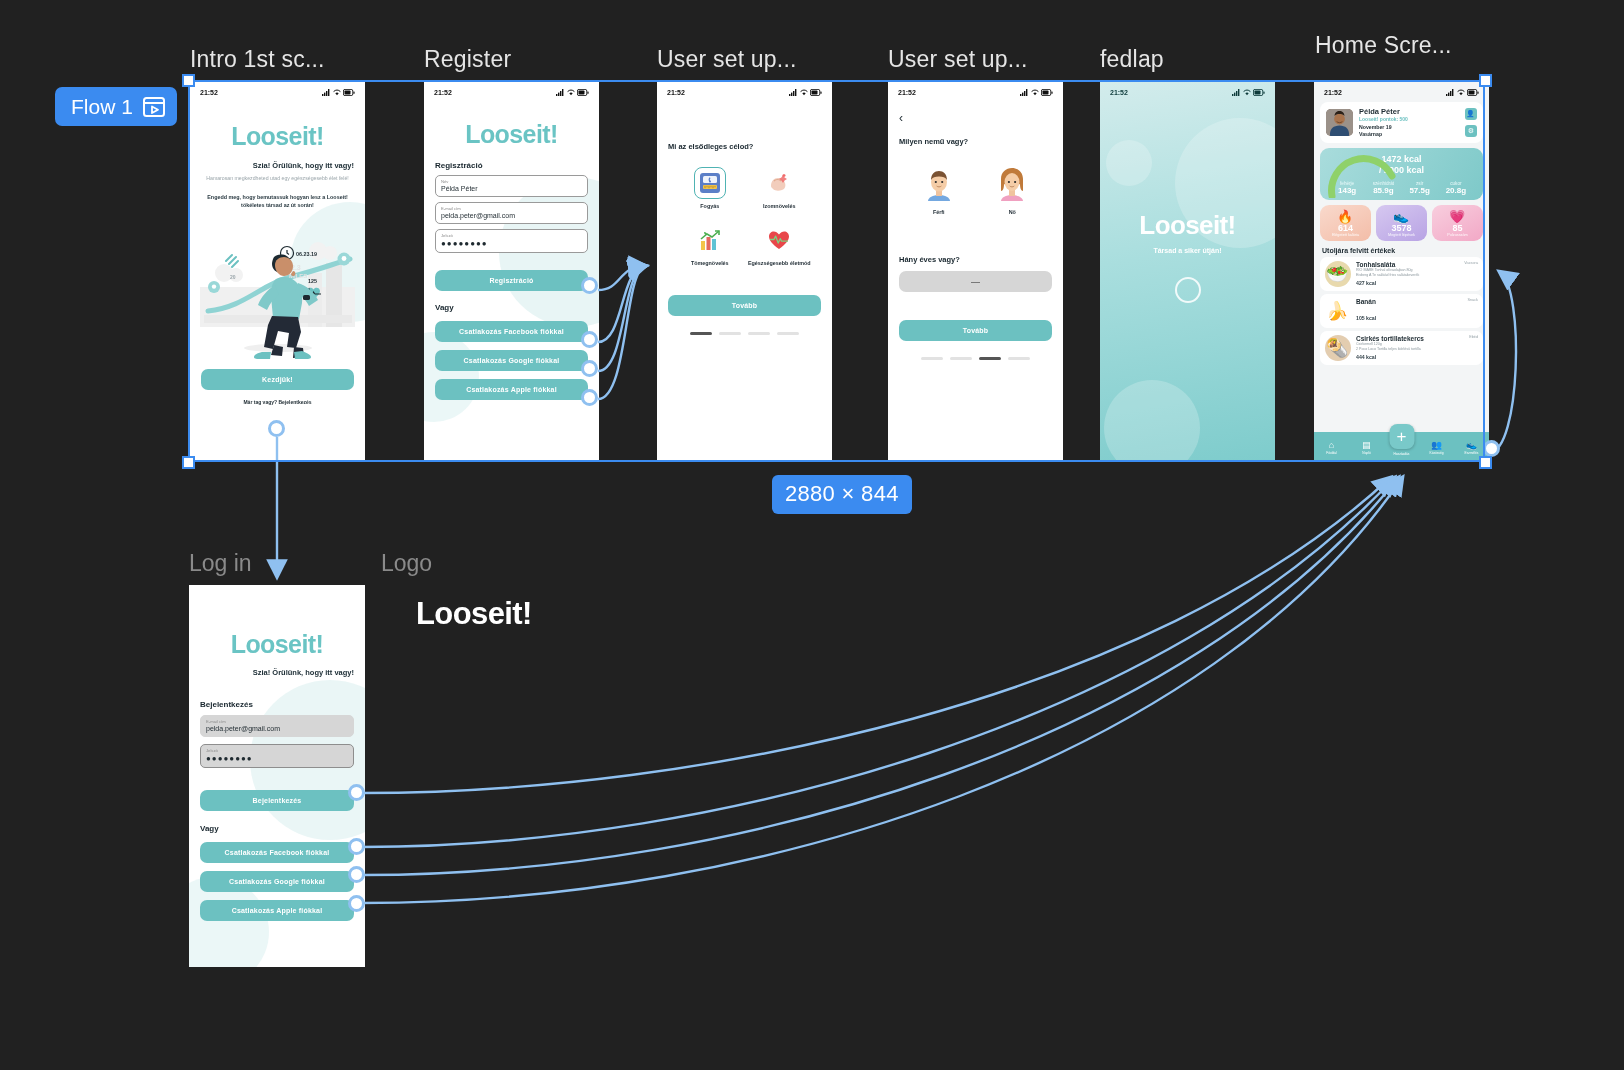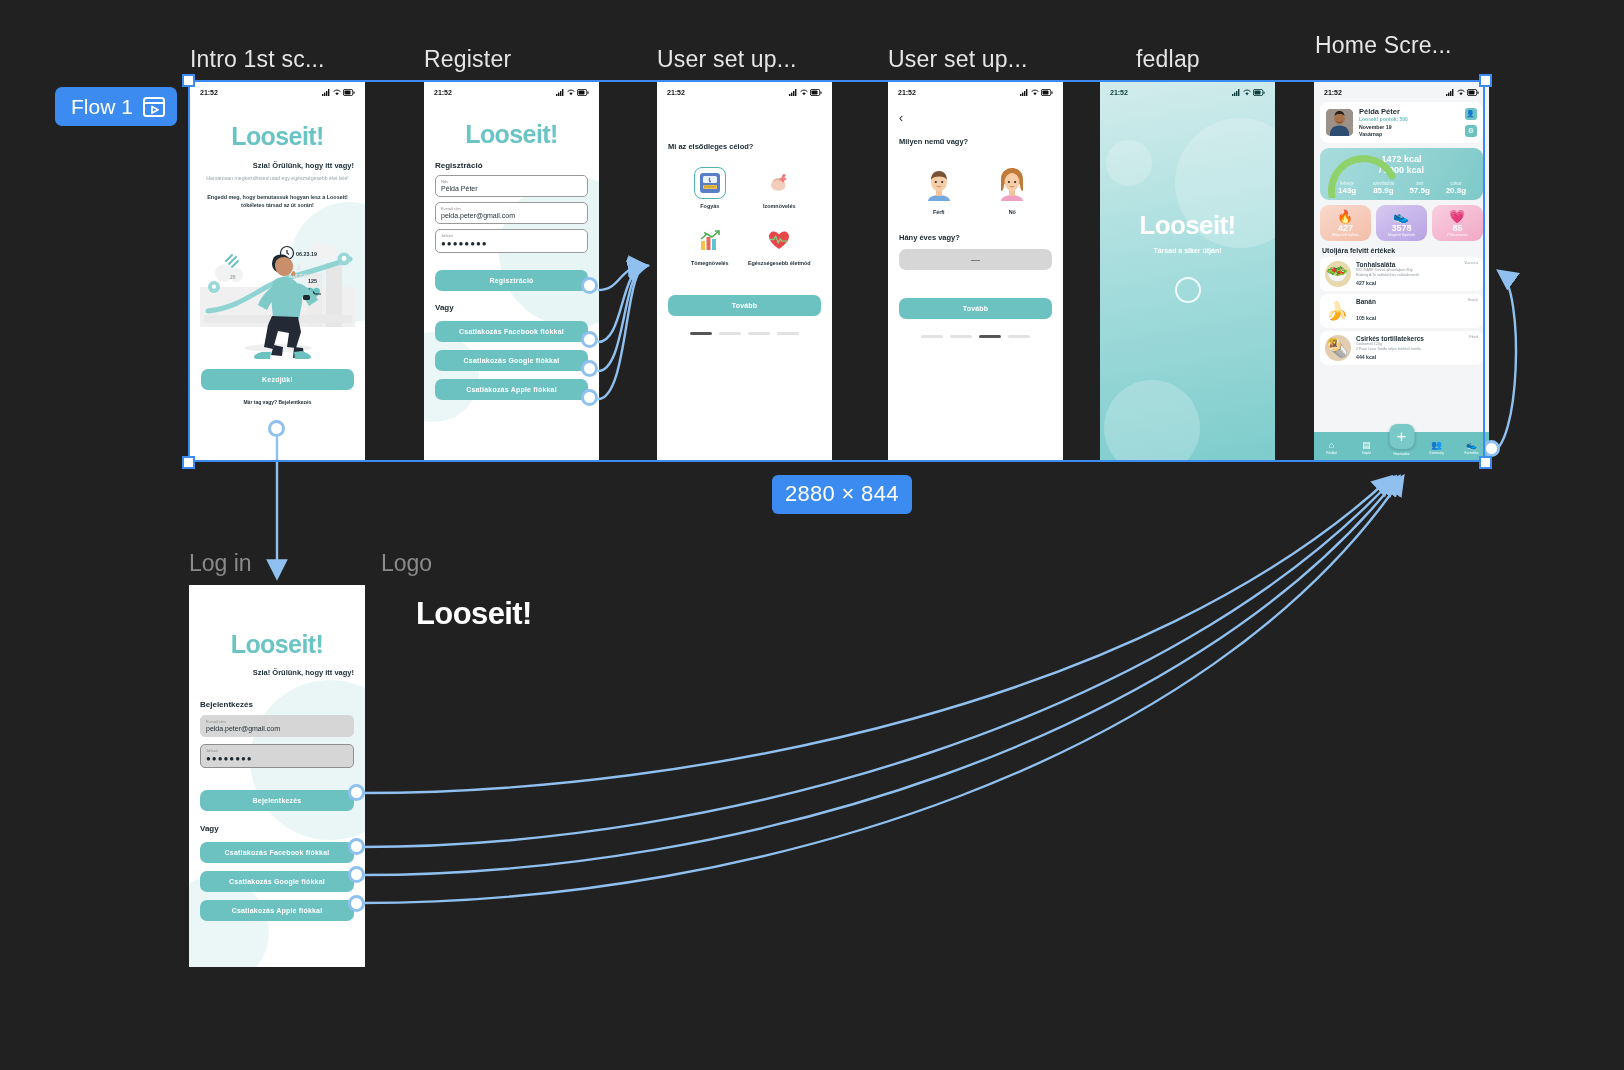--- a/index.html
+++ b/index.html
@@ -181,21 +181,21 @@
 </style>
 </head>
 <body>
 
 <div class="canvas">
 
   <div class="frame-title" style="left:190px;top:46px">Intro 1st sc...</div>
   <div class="frame-title" style="left:424px;top:46px">Register</div>
   <div class="frame-title" style="left:657px;top:46px">User set up...</div>
   <div class="frame-title" style="left:888px;top:46px">User set up...</div>
-  <div class="frame-title" style="left:1136px;top:46px">fedlap</div>
+  <div class="frame-title" style="left:1100px;top:46px">fedlap</div>
   <div class="frame-title" style="left:1315px;top:32px">Home Scre...</div>
 
   <div class="flow-badge">
     <span>Flow 1</span>
     <span>
       <svg width="22" height="20" viewBox="0 0 22 20">
           <rect x="1" y="1" width="20" height="18" rx="2.5" fill="none" stroke="#fff" stroke-width="2"></rect>
           <line x1="1" y1="6" x2="21" y2="6" stroke="#fff" stroke-width="2"></line>
           <path d="M9 9.5 L15 12.7 L9 16 Z" fill="none" stroke="#fff" stroke-width="1.8" stroke-linejoin="round"></path>
         </svg>
@@ -473,21 +473,21 @@
               <path d="M6 14 c0-7 5-11 11-11 6 0 11 4 11 11 v12 c-2 0-3-3-3-7 -4 2-12 2-16 0 0 4-1 7-3 7z" fill="#c07a3a"></path>
               <ellipse cx="17" cy="17" rx="7.5" ry="9" fill="#f5cda7"></ellipse>
               <circle cx="13.9" cy="17" r="1.1" fill="#2c2c2c"></circle>
               <circle cx="20.1" cy="17" r="1.1" fill="#2c2c2c"></circle>
               <path d="M14.7 21 c1.3 1.2 3.3 1.2 4.6 0" stroke="#c08b63" stroke-width="1" fill="none"></path>
             </svg>
         </div>
         <div class="goal-cap">Nő</div>
       </div>
     </div>
-    <div style="padding:0 11px;margin-top:17px">
+    <div style="padding:0 11px;margin-top:39px">
       <div class="sec-head" style="font-size:7.5px">Hány éves vagy?</div>
       <div style="background:#d6d6d6;border-radius:7px;height:21px;margin-top:7px;display:flex;align-items:center;justify-content:center;font-size:9px;color:#444">—</div>
       <div class="btn-teal" style="margin-top:28px">Tovább</div>
     </div>
     <div class="dots" style="margin-top:16px">
       <div class="dot"></div>
       <div class="dot"></div>
       <div class="dot on"></div>
       <div class="dot"></div>
     </div>
@@ -596,21 +596,21 @@
           <div class="macro">
             <div class="k">cukor</div>
             <div class="v">20.8g</div>
           </div>
         </div>
       </div>
 
       <div class="stat-row">
         <div class="stat" style="background:linear-gradient(150deg,#f9d9cc,#f3bda8)">
           <div class="g">🔥</div>
-          <div class="n">427</div>
+          <div class="n">614</div>
           <div class="c">Elégetett kalória</div>
         </div>
         <div class="stat" style="background:linear-gradient(150deg,#d6c8f0,#b8a3e4)">
           <div class="g">👟</div>
           <div class="n">3578</div>
           <div class="c">Megtett lépések</div>
         </div>
         <div class="stat" style="background:linear-gradient(150deg,#f8cede,#f2a8c6)">
           <div class="g">💗</div>
           <div class="n">85</div>

